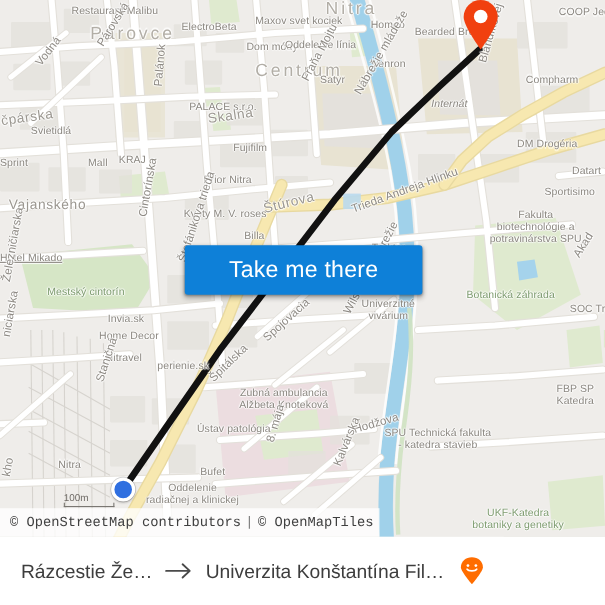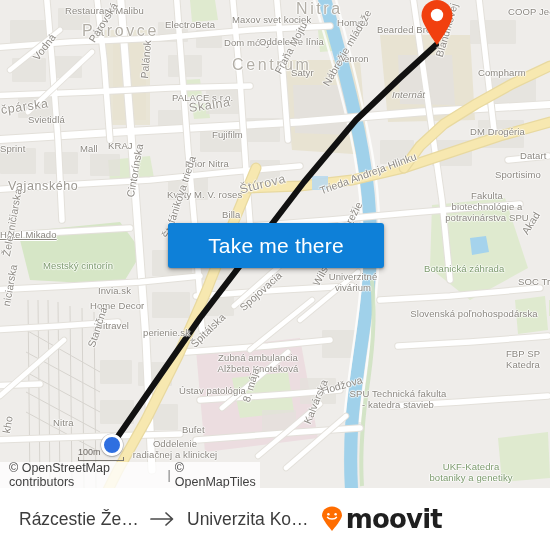--- a/index.html
+++ b/index.html
@@ -41,42 +41,42 @@
   .pin{position:absolute;width:38px;height:48px;pointer-events:none;}
   .dot{
     position:absolute;width:22px;height:22px;border-radius:50%;
     background:#2f6fe0;border:3px solid #ffffff;
     box-sizing:border-box;
     box-shadow:0 0 0 .5px rgba(0,0,0,.18), 0 1px 2px rgba(0,0,0,.25);
   }
 
   
   .scale{position:absolute;left:58px;top:447px;font-size:9px;color:#6f6b66;
-    font-family:"Liberation Sans", sans-serif;margin-left:20px;}
+    font-family:"Liberation Sans", sans-serif;}
   .scale .bar{position:absolute;left:0;top:10px;width:44px;height:3px;
     border:1px solid #7a7772;border-top:none;background:transparent;}
 
   
   .cta{
     position:absolute;left:168px;top:223px;width:216px;height:45px;
     background:#0e80d8;border-radius:3px;border:none;
     color:#ffffff;font-size:21px;font-family:"Liberation Sans", sans-serif;
     letter-spacing:.2px;cursor:pointer;
     box-shadow:0 2px 5px rgba(0,0,0,.30), 0 1px 2px rgba(0,0,0,.22);
     display:flex;align-items:center;justify-content:center;
     padding:0;line-height:1;
   }
 
   
   .attrib{
-    position:absolute;left:0;top:462px;height:26px;width:260px;
+    position:absolute;left:0;top:462px;height:26px;width:345px;
     display:flex;align-items:center;
     background:rgba(255,255,255,.78);
     font-size:12.5px;color:#3f3f3f;padding-left:9px;box-sizing:border-box;
-    font-family:Liberation Sans, sans-serif;
+    font-family:Liberation Mono, monospace;
   }
   .attrib a{color:#3f3f3f;text-decoration:none;}
   .attrib .sep{margin:0 4px;color:#7a7a7a;}
 
   
   .bottom{
     position:absolute;left:0;top:488px;width:458px;height:62px;background:#ffffff;
     display:flex;align-items:center;padding:0 16px 0 19px;box-sizing:border-box;
   }
   .route{display:flex;align-items:center;flex:1;min-width:0;}
@@ -359,21 +359,20 @@
         </div>
         <div class="lbl poi green" style="left: 424px; top: 263px;">Botanická záhrada</div>
         <div class="lbl poi" style="left: 518px; top: 276px;">SOC Tra</div>
         <div class="lbl street rot" style="left: 0px; top: 255px; transform: rotate(-80deg);">Železničiarska</div>
         <div class="lbl poi" style="left: 98px; top: 285px;">Invia.sk</div>
         <div class="lbl poi" style="left: 90px; top: 300px;">Home Decor</div>
         <div class="lbl poi" style="left: 96px; top: 320px;">Nitravel</div>
         <div class="lbl poi" style="left: 143px; top: 327px;">perienie.sk</div>
         <div class="lbl street rot" style="left: 237px; top: 304px; transform: rotate(-42deg);">Spojovacia</div>
         <div class="lbl poi c" style="left: 474px; top: 308px; text-align: center; line-height: 1.18;">
-          <div>Slovenská poľnohospodárska</div>
         </div>
         <div class="lbl street rot" style="left: 310px; top: 282px; transform: rotate(-62deg);">Wilsonovo nábrežie</div>
         <div class="lbl street rot" style="left: 188px; top: 341px; transform: rotate(-44deg);">Špitálska</div>
         <div class="lbl poi c" style="left: 258px; top: 352px; text-align: center; line-height: 1.18;">
           <div>Zubná ambulancia</div>
           <div>Alžbeta Knoteková</div>
         </div>
         <div class="lbl poi c" style="left: 523px; top: 348px; text-align: center; line-height: 1.18;">
           <div>FBP SP</div>
           <div>Katedra</div>
@@ -431,17 +430,16 @@
       <span class="ep dest">Univerzita Konštantína Filozofa v …</span>
     </div>
 
     <div class="moovit">
       <svg class="mk" width="26" height="26" viewBox="0 0 26 26">
         <path d="M13 25 C13 25 23 13.5 23 9.6 C23 4.3 18.5 0.6 13 0.6 C7.5 0.6 3 4.3 3 9.6 C3 13.5 13 25 13 25 Z" fill="#ff6d00"></path>
         <circle cx="9.4" cy="8.2" r="1.25" fill="#ffffff"></circle>
         <circle cx="16.6" cy="8.2" r="1.25" fill="#ffffff"></circle>
         <path d="M8.6 11.4 C10 13.6 16 13.6 17.4 11.4" stroke="#ffffff" stroke-width="1.6" fill="none" stroke-linecap="round"></path>
       </svg>
-      <span class="wm">moovit</span>
     </div>
   </div>
 
 </div>
 
 </body></html>

